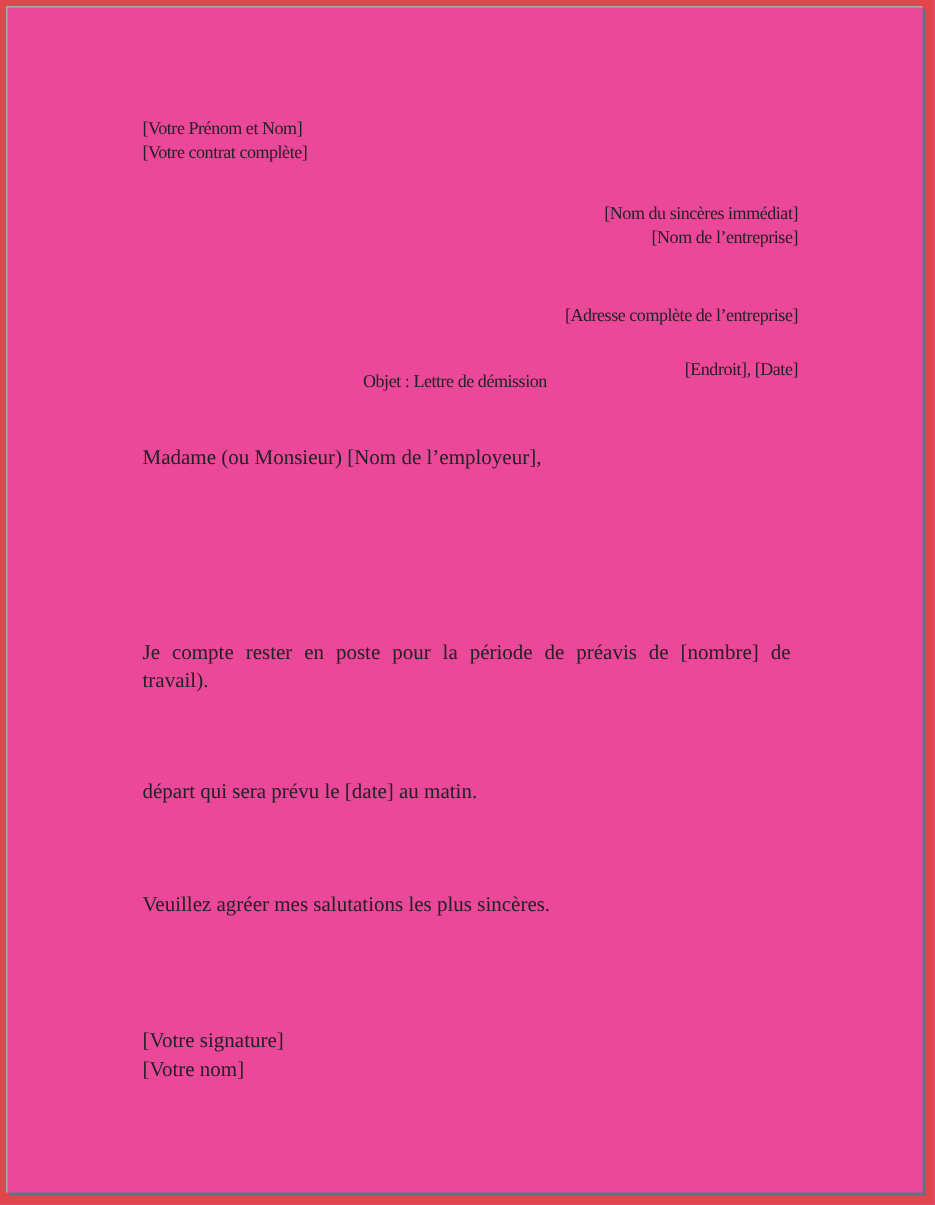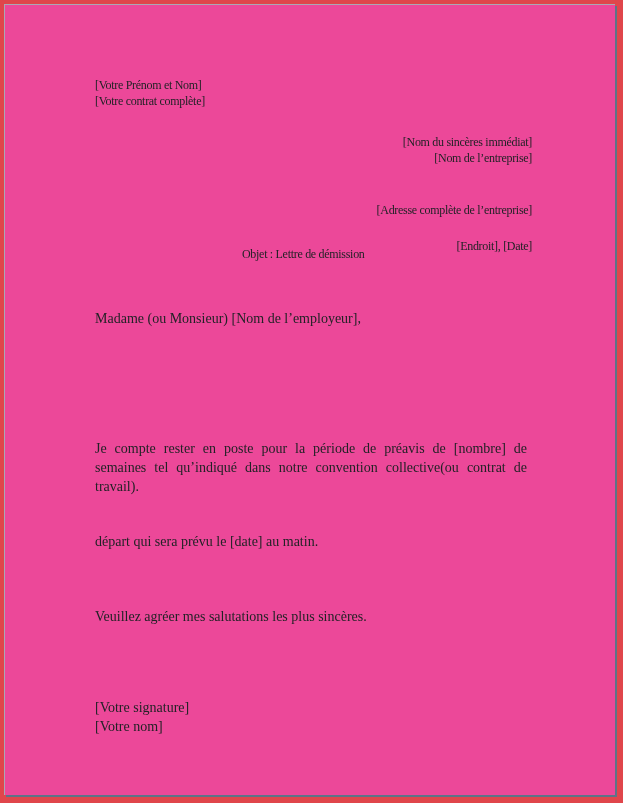--- a/index.html
+++ b/index.html
@@ -32,21 +32,20 @@
       white-space: nowrap;
     }
     .small {
       font-size: 12px;
       line-height: 16px;
       letter-spacing: -0.3px;
     }
     .body-text {
       font-size: 14px;
       line-height: 19px;
-      margin-top: 13px;
     }
     .right {
       text-align: right;
     }
     .bold {
       font-weight: normal;
     }
     .justify {
       white-space: normal;
       text-align: justify;
@@ -81,21 +80,20 @@
 
   <div class="t small right" style="right:83px; top:209px;margin-top:24px;">[Endroit], [Date]</div>
 
   <div class="t small bold" style="left:237px; top:241px;">Objet : Lettre de démission</div>
 
   <div class="t body-text" style="left:90px; top:291px;">Madame (ou Monsieur) [Nom de l’employeur],</div>
 
 
   <div class="t body-text justify" style="left:90px; top:421px;">
     <span class="line">Je compte rester en poste pour la période de préavis de [nombre] de</span>
-    <span class="line">semaines tel qu’indiqué dans notre convention collective(ou contrat de</span>
     <span class="line last">travail).</span>
   </div>
 
   <div class="t body-text justify" style="left:90px; top:514px;">
     <span class="line last">départ qui sera prévu le [date] au matin.</span>
   </div>
 
   <div class="t body-text" style="left:90px; top:589px;">Veuillez agréer mes salutations les plus sincères.</div>
 
   <div class="t body-text" style="left:90px; top:680px;">[Votre signature]</div>

